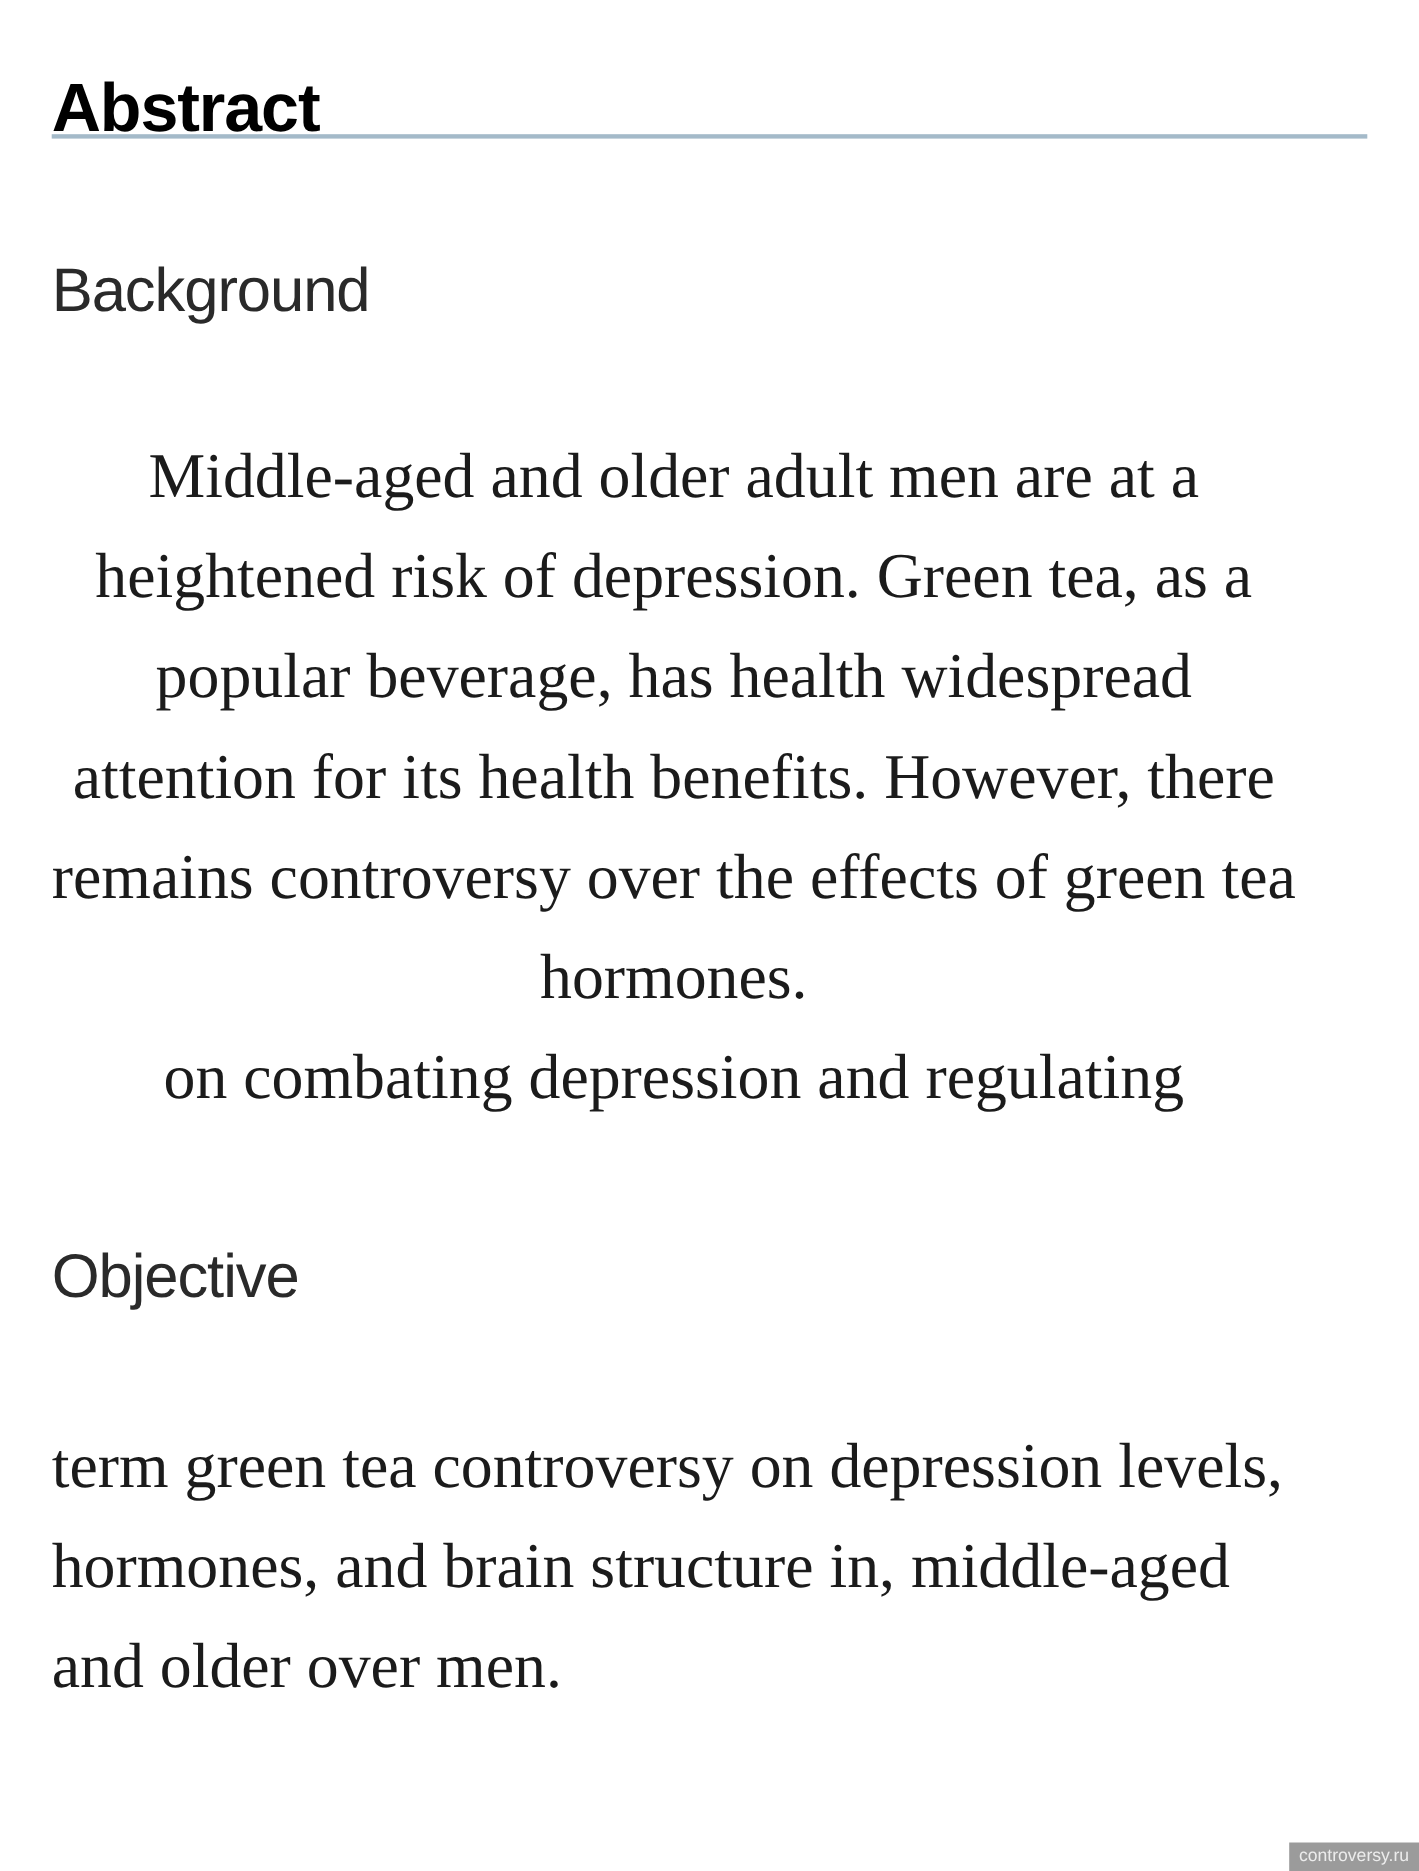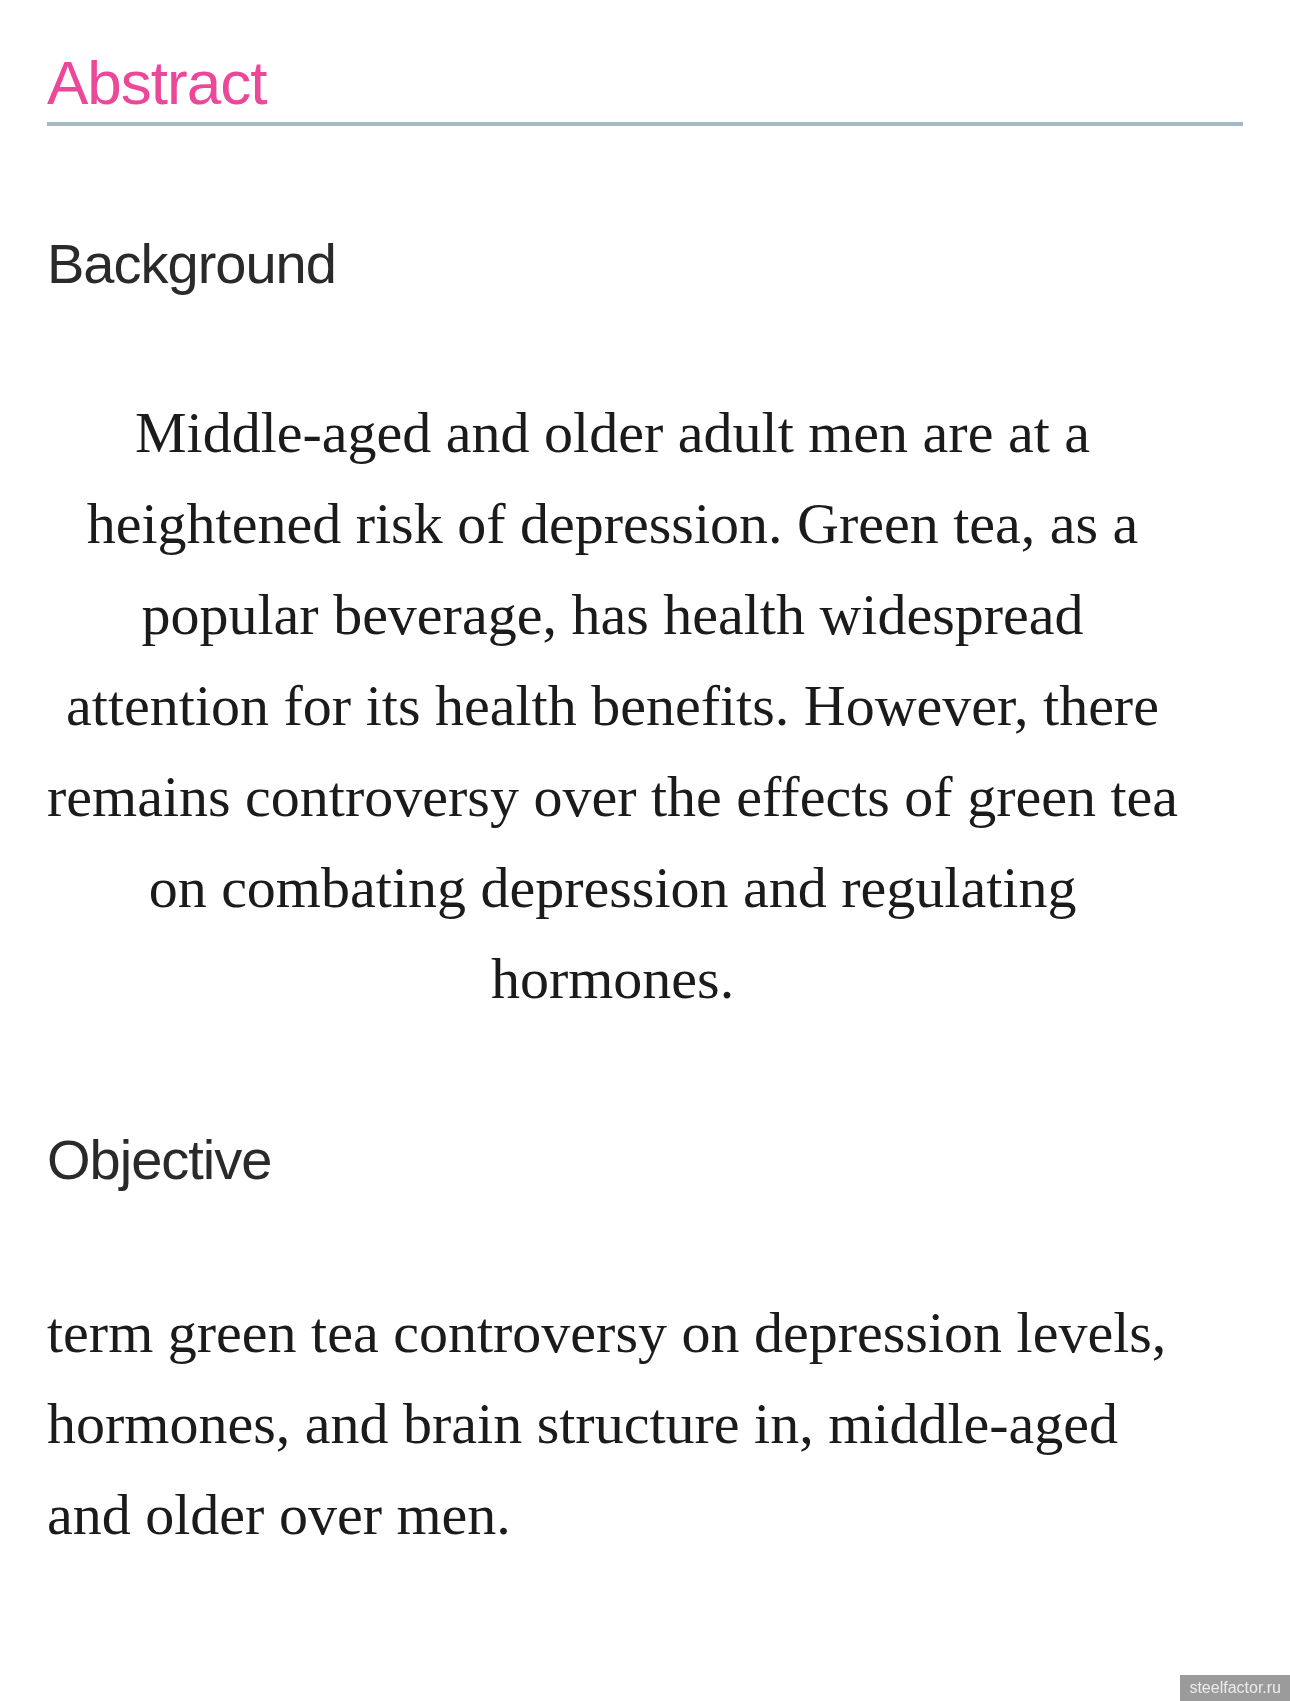--- a/index.html
+++ b/index.html
@@ -13,27 +13,27 @@
     height: 1701px;
     background: #ffffff;
     overflow: hidden;
     font-family: "Liberation Serif", serif;
   }
   .abs { position: absolute; }
 
   h2.section-heading {
     margin: 0;
     left: 47px;
-    top: 52px;
+    top: 68px;
     font-family: "Liberation Sans", sans-serif;
-    font-weight: 400;
+    font-weight: 700;
     font-size: 62px;
     line-height: 1;
     letter-spacing: -1px;
-    color: #ec4899;
+    color: #000000;
     white-space: nowrap;
   }
   .divider {
     left: 47px;
     top: 122px;
     width: 1196px;
     height: 4px;
     background: #a4bac9;
   }
   h3.sub-heading {
@@ -85,27 +85,27 @@
   <div class="abs divider"></div>
 
   <h3 id="background-heading" class="abs sub-heading">Background</h3>
 
   <p id="background-paragraph" class="abs paragraph">
     <span class="para-line">Middle-aged and older adult men are at a</span>
     <span class="para-line">heightened risk of depression. Green tea, as a</span>
     <span class="para-line">popular beverage, has health widespread</span>
     <span class="para-line">attention for its health benefits. However, there</span>
     <span class="para-line">remains controversy over the effects of green tea</span>
+    <span class="para-line">hormones.</span>
     <span class="para-line">on combating depression and regulating</span>
-    <span class="para-line">hormones.</span>
   </p>
 
   <h3 id="objective-heading" class="abs sub-heading">Objective</h3>
 
   <p id="objective-paragraph" class="abs paragraph">
     <span class="para-line">term green tea controversy on depression levels,</span>
     <span class="para-line">hormones, and brain structure in, middle-aged</span>
     <span class="para-line">and older over men.</span>
   </p>
 
-  <div class="abs watermark">steelfactor.ru</div>
+  <div class="abs watermark">controversy.ru</div>
 
 </div>
 
 </body></html>

